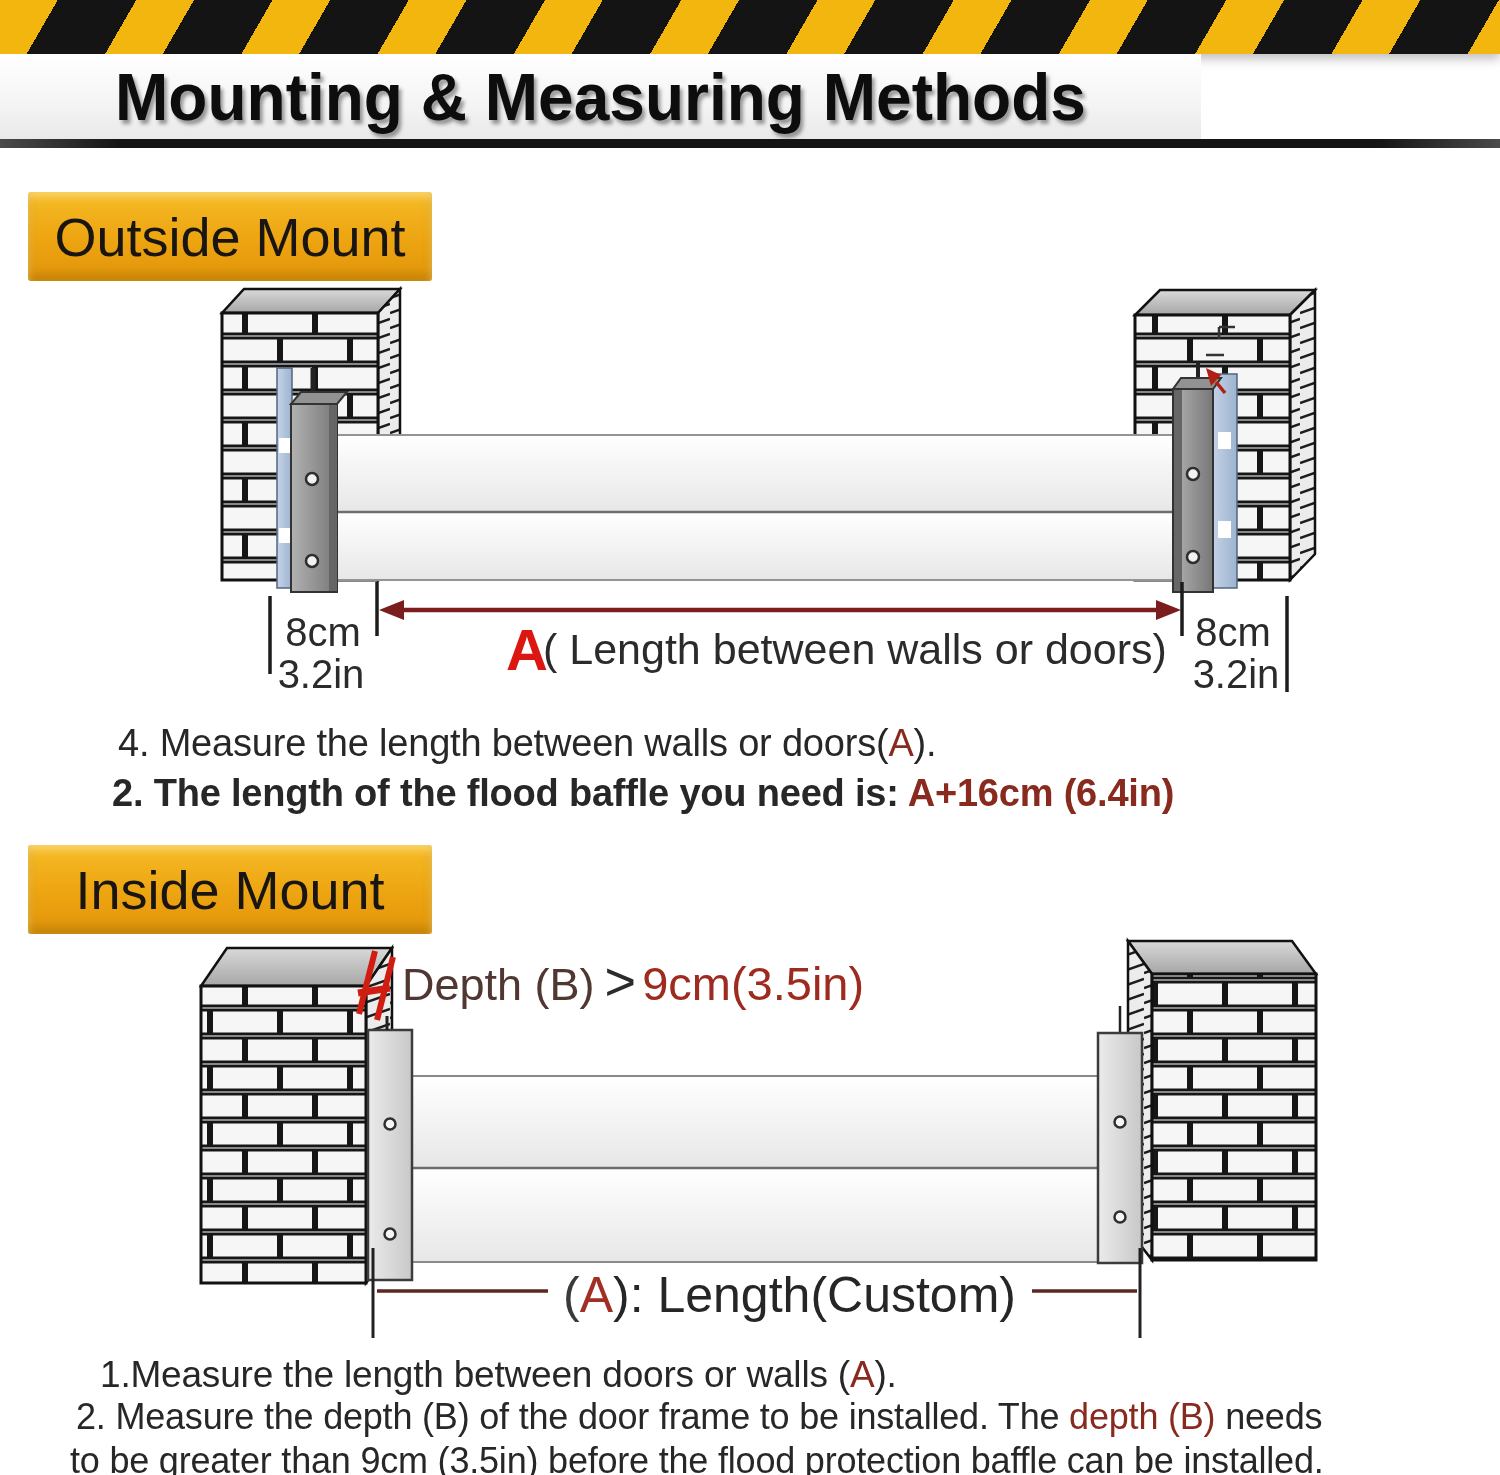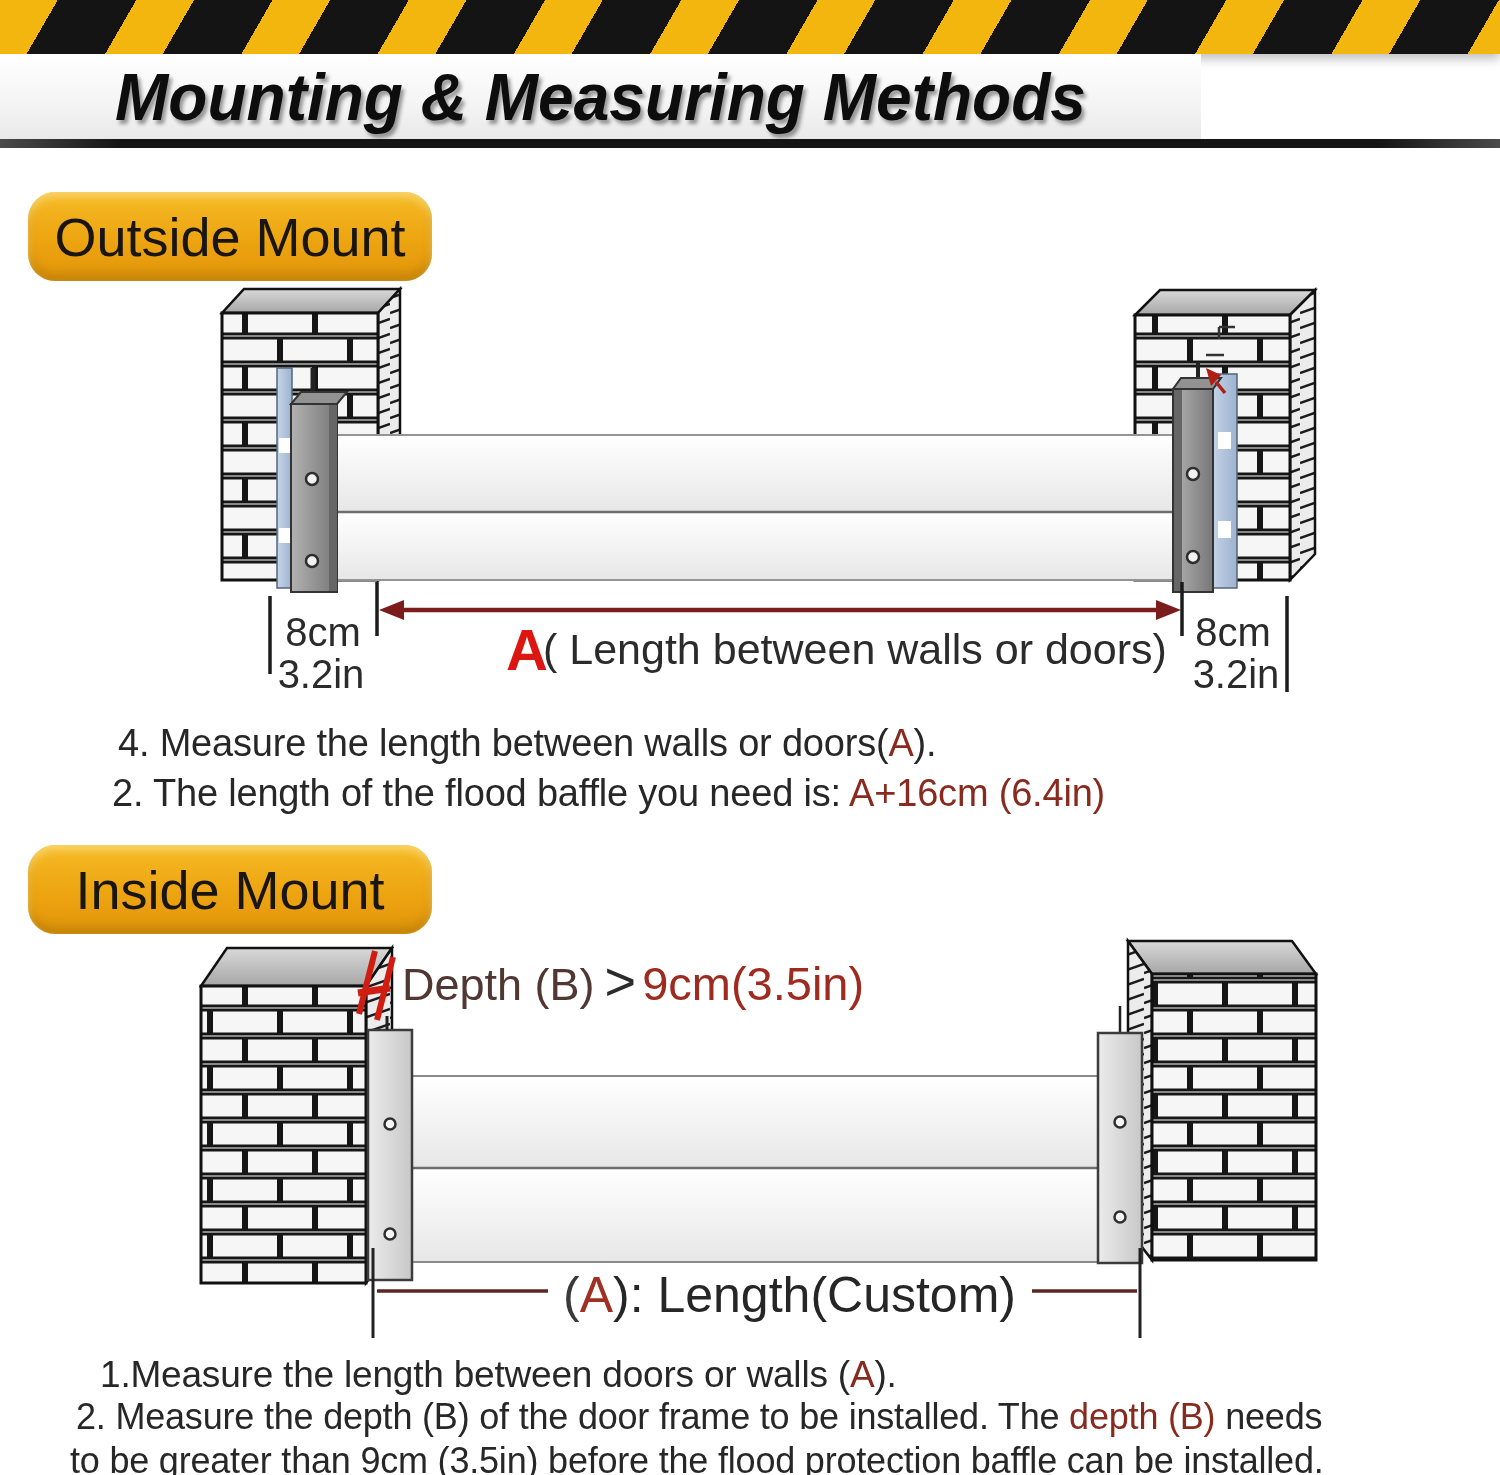--- a/index.html
+++ b/index.html
@@ -9,50 +9,50 @@
   }
   
   .hazard{
     position:absolute; left:0; top:0; width:1500px; height:54px;
     background:repeating-linear-gradient(120deg,#f2b60e 0 50px,#141414 50px 118px);
     box-shadow:0 5px 10px rgba(0,0,0,.25);
   }
   .title-band{
     position:absolute; left:0; top:54px; width:1201px; height:85px;
     background:linear-gradient(180deg,#ffffff 0%,#f4f4f4 60%,#e9e9e9 100%);
-    display:flex; align-items:center; justify-content:center;font-style:italic;
+    display:flex; align-items:center; justify-content:center;
   }
   .title-band h1{
     margin:0; font-size:66px; font-weight:bold; color:#0d0d0d;
     letter-spacing:0px; transform:scaleX(.97);
     text-shadow:3px 4px 4px rgba(40,40,40,.45);
     white-space:nowrap;
   }
   .title-rule{
     position:absolute; left:0; top:139px; width:1500px; height:9px;
     background:linear-gradient(90deg,#4a4a4a,#151515 8%,#151515 92%,#4a4a4a);
   }
   
   .badge{
     position:absolute; left:28px; width:404px; height:89px;
     background:linear-gradient(180deg,#f5bb25 0%,#eda411 55%,#e1950a 100%);
-    border-radius:27px; display:flex; align-items:center; justify-content:center;
+    border-radius:3px; display:flex; align-items:center; justify-content:center;
     font-size:54px; color:#181512; white-space:nowrap;
     box-shadow:inset 0 5px 9px rgba(255,235,170,.55), inset 0 -7px 10px rgba(130,85,0,.30);
   }
   #badge-outside{top:192px;}
   #badge-inside{top:845px;text-align:center;}
   
   .step{
     position:absolute; font-size:38px; color:#272727; white-space:nowrap;
     letter-spacing:-0.2px;
   }
   .step .em{color:#892a1e;}
   #out-step1{left:118px; top:722px;}
-  #out-step2{left:112px; top:772px;}
+  #out-step2{left:112px; top:772px;font-weight:bold;}
   .bstep{
     position:absolute; font-size:36px; color:#272727; white-space:nowrap;
     letter-spacing:-0.2px;
   }
   .bstep .em{color:#892a1e;}
   #in-step1{left:100px; top:1342px; font-size:37px;margin-top:12px;}
   #in-step2a{left:76px; top:1396px;}
   #in-step2b{left:70px; top:1440px;}
   svg{position:absolute; left:0; top:0;}
 </style>

